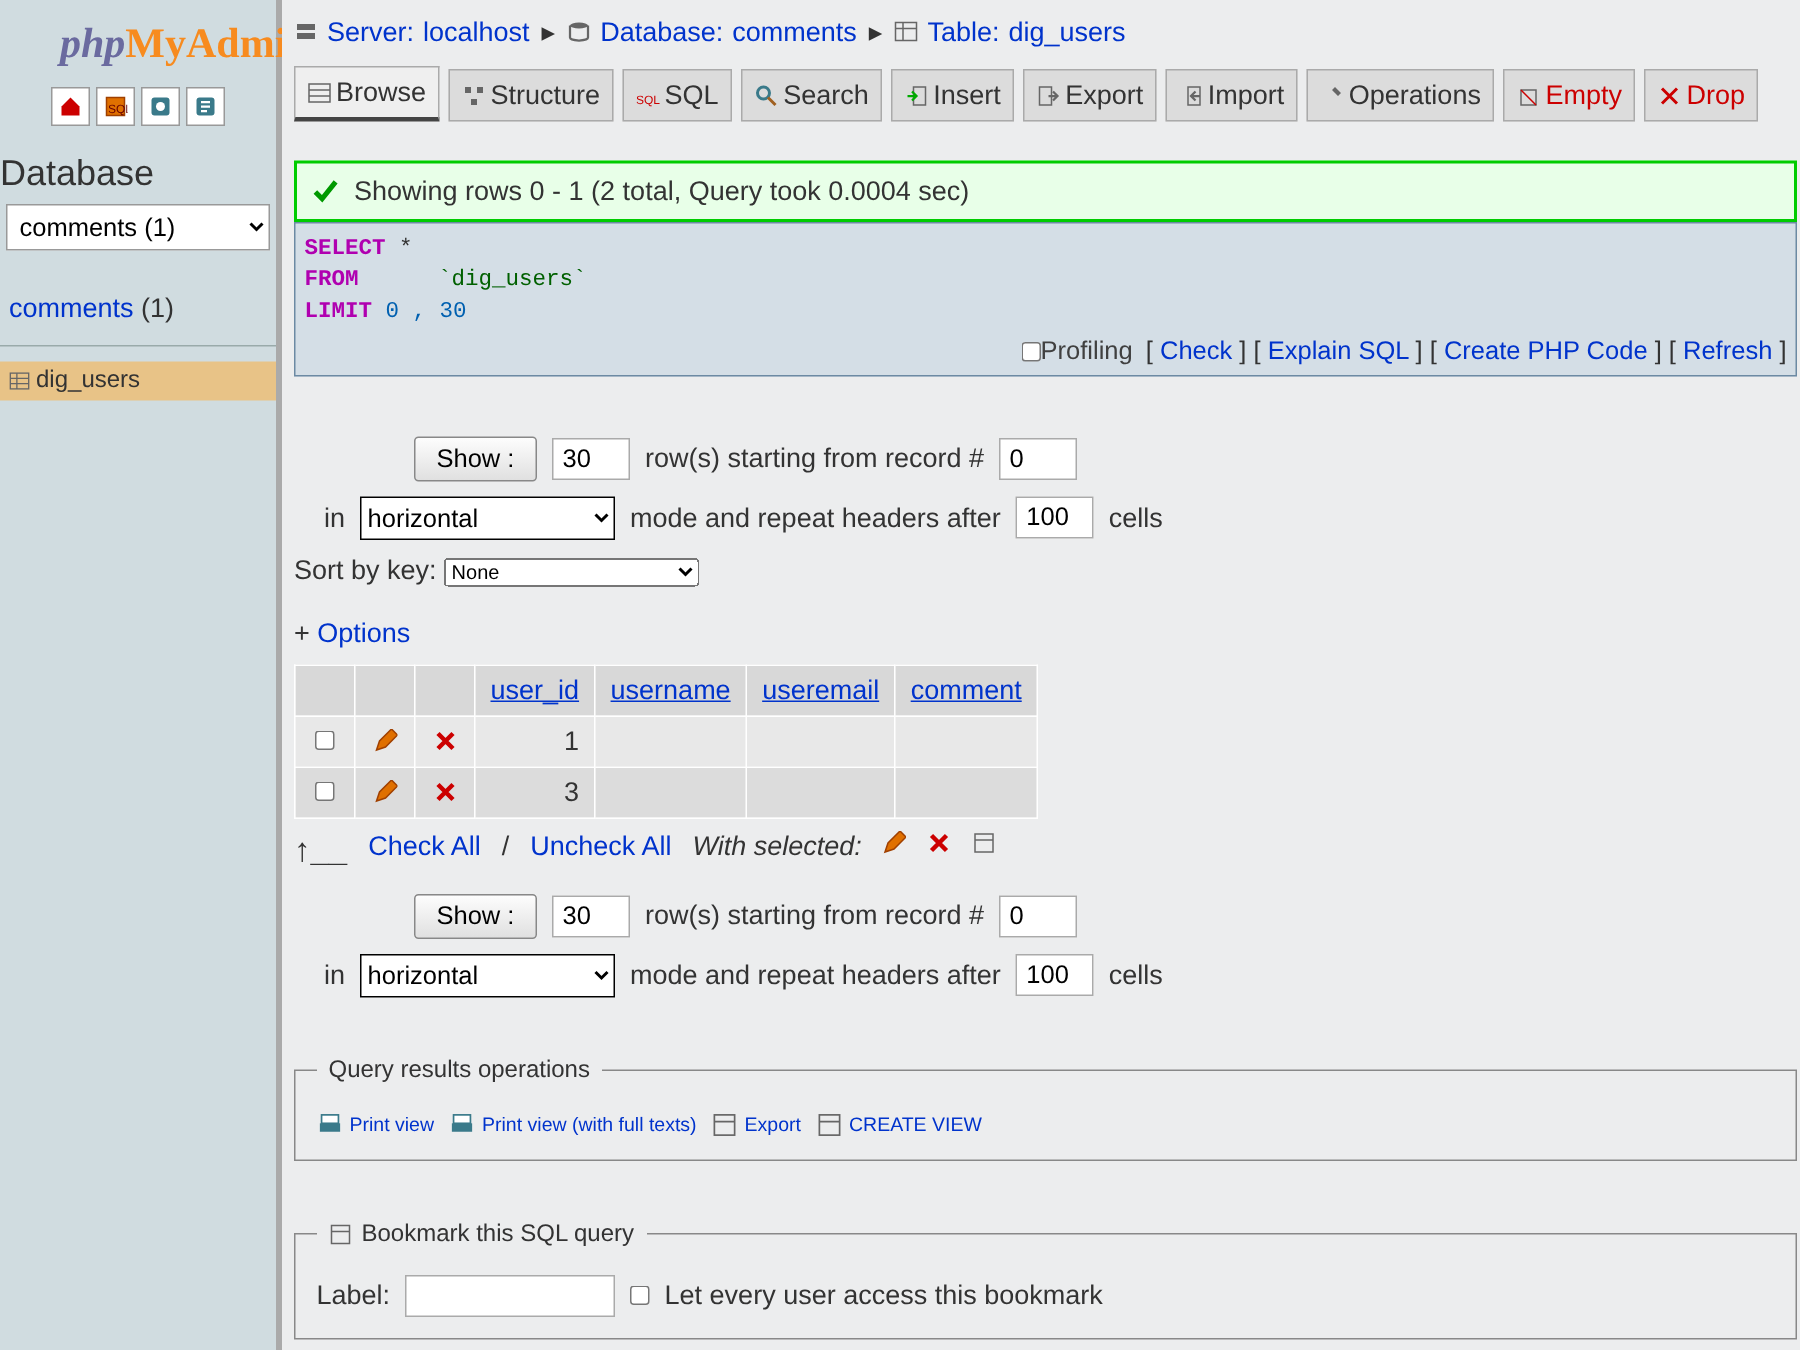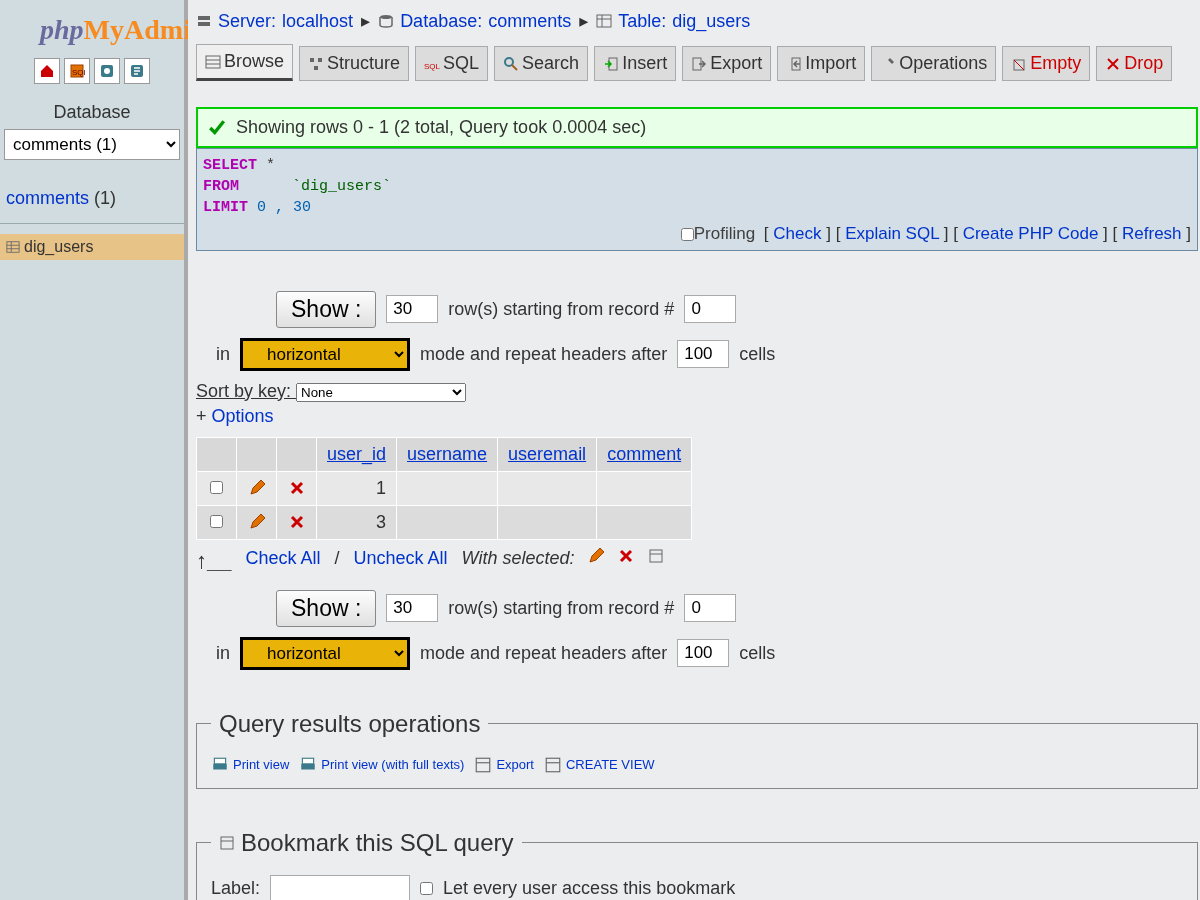--- a/index.html
+++ b/index.html
@@ -8,21 +8,21 @@
 
 
 .sidebar { width: 188px; background: #d0dce0; border-right: 4px solid #aaa; display: flex; flex-direction: column; align-items: stretch; padding-top: 6px; }
 .logo { text-align: center; font-weight: bold; font-size: 28px; font-family: Georgia, 'Times New Roman', serif; margin: 8px 0 12px 0; }
 .logo .php { color: #6a6a9f; font-style: italic; margin-left: 40px; }
 .logo .my { color: #f78b1f; }
 .logo .admin { color: #f78b1f; }
 .nav-icons { display: flex; justify-content: center; gap: 4px; margin-bottom: 18px; }
 .nav-icon { width: 26px; height: 26px; background: #fff; border: 1px solid #999; display: flex; align-items: center; justify-content: center; font-size: 14px; cursor: pointer;}
 .nav-icon svg { width: 16px; height: 16px; }
-.db-label { text-align: center; font-size: 18px; margin-bottom: 6px; }
+.db-label { font-size: 24px; margin-bottom: 6px; }
 .db-select { width: 176px; margin: 0 auto 24px auto; padding: 4px; background: #fff; border: 1px solid #999; font-size: 17px; display: block;}
 .db-link { padding: 4px 6px; font-size: 18px; }
 .db-link a { color: #0033cc; }
 .db-link .count { color: #333; }
 hr.sep { margin: 10px 0; border: none; border-top: 1px solid #9aa; }
 .table-item { background: #e8c387; padding: 4px 6px; font-size: 16px; color: #333; display: flex; align-items: center; gap: 4px;}
 .table-item svg { width: 14px; height: 14px; flex-shrink:0; }
 
 
 .main { flex: 1; padding: 10px 2px 10px 8px; overflow-y: auto; background: #ecedee;}
@@ -42,44 +42,44 @@
 .sql-line .kw { color: #b000b0; font-weight: bold;}
 .sql-line .tbl { color: #006000; padding-left: 44px; }
 .sql-line .num { color: #0060b0; }
 .sql-actions { text-align: right; font-family: Arial,sans-serif; font-size: 17px; padding: 4px 0 2px 0;}
 .sql-actions label { color: #404040; margin-right: 4px;}
 .sql-actions input[type=checkbox]{ vertical-align: middle;}
 .sql-actions .bracket { color: #333;}
 
 .controls { margin: 40px 0 10px 0;}
 .ctrl-row { display: flex; align-items: center; gap: 10px; margin-bottom: 10px; font-size: 18px;}
-.ctrl-row button { padding: 4px 14px; font-size: 23px; border: 1px solid #888; background: linear-gradient(#fdfdfd,#e0e0e0); border-radius: 3px; cursor:pointer;}
+.ctrl-row button { padding: 4px 14px; font-size: 17px; border: 1px solid #888; background: linear-gradient(#fdfdfd,#e0e0e0); border-radius: 3px; cursor:pointer;}
 .ctrl-row input[type=text] { padding: 3px 6px; font-size: 17px; border: 1px solid #aaa; width: 52px; text-align:left;}
-.ctrl-row select { padding: 3px 20px; font-size: 17px; border: 3px solid #000000; background:#eab308;}
+.ctrl-row select { padding: 3px 0; font-size: 17px; border: 1px solid #000000; background:#ffffff;}
 .ctrl-indent { padding-left: 80px;}
-.sort-row { margin-bottom: 4px; font-size: 18px; text-decoration: underline;}
+.sort-row { margin-bottom: 21px; font-size: 18px;}
 .options-link { font-size: 18px; margin-bottom: 4px;}
 
 table.data { border-collapse: collapse; margin-bottom: 8px;}
 table.data th, table.data td { border: 1px solid #fff; padding: 6px 10px; text-align: left; font-size: 18px; min-width: 40px;}
 table.data th { background: #d8d8d8; font-weight: normal;}
 table.data th a { color: #0033cc; text-decoration: underline;}
 table.data tr.odd td { background: #e8e8e8;}
 table.data tr.even td { background: #dcdcdc;}
 table.data td.action { width: 30px; text-align: center; padding: 4px;}
 table.data td.action svg { width: 16px; height: 16px; cursor:pointer; display:block; margin:auto;}
 table.data td.num { text-align: right; width: 60px;}
 
 .check-row { display: flex; gap: 14px; font-size: 18px; margin-bottom: 16px;}
 .check-row svg { width: 16px; height: 16px;}
 .check-row .arrow { font-size: 22px; font-weight:bold;}
 .check-row em { font-style: italic; color: #333;}
 
 fieldset { border: 1px solid #888; margin-top: 40px; padding: 18px 14px 14px 14px;}
-fieldset legend { padding: 0 8px; font-size: 24px; color: #333; display:flex; align-items:center; gap:6px;}
+fieldset legend { padding: 0 8px; font-size: 16px; color: #333; display:flex; align-items:center; gap:6px;}
 fieldset legend svg { width:16px; height:16px;}
 .ops-row { display: flex; align-items: center; gap: 10px; flex-wrap: wrap;}
 .ops-row a { display: flex; align-items: center; gap: 4px; font-size: 13px;}
 .ops-row svg { width: 18px; height: 18px;}
 .bookmark-row { display:flex; align-items:center; gap:10px; font-size:18px;}
 .bookmark-row input[type=text]{ padding:3px 6px; font-size:17px; border:1px solid #aaa; width:140px;}
 
 
 .i-red { fill: #cc0000; }
 .i-orange { fill: #e07000; stroke: #a04000;}

